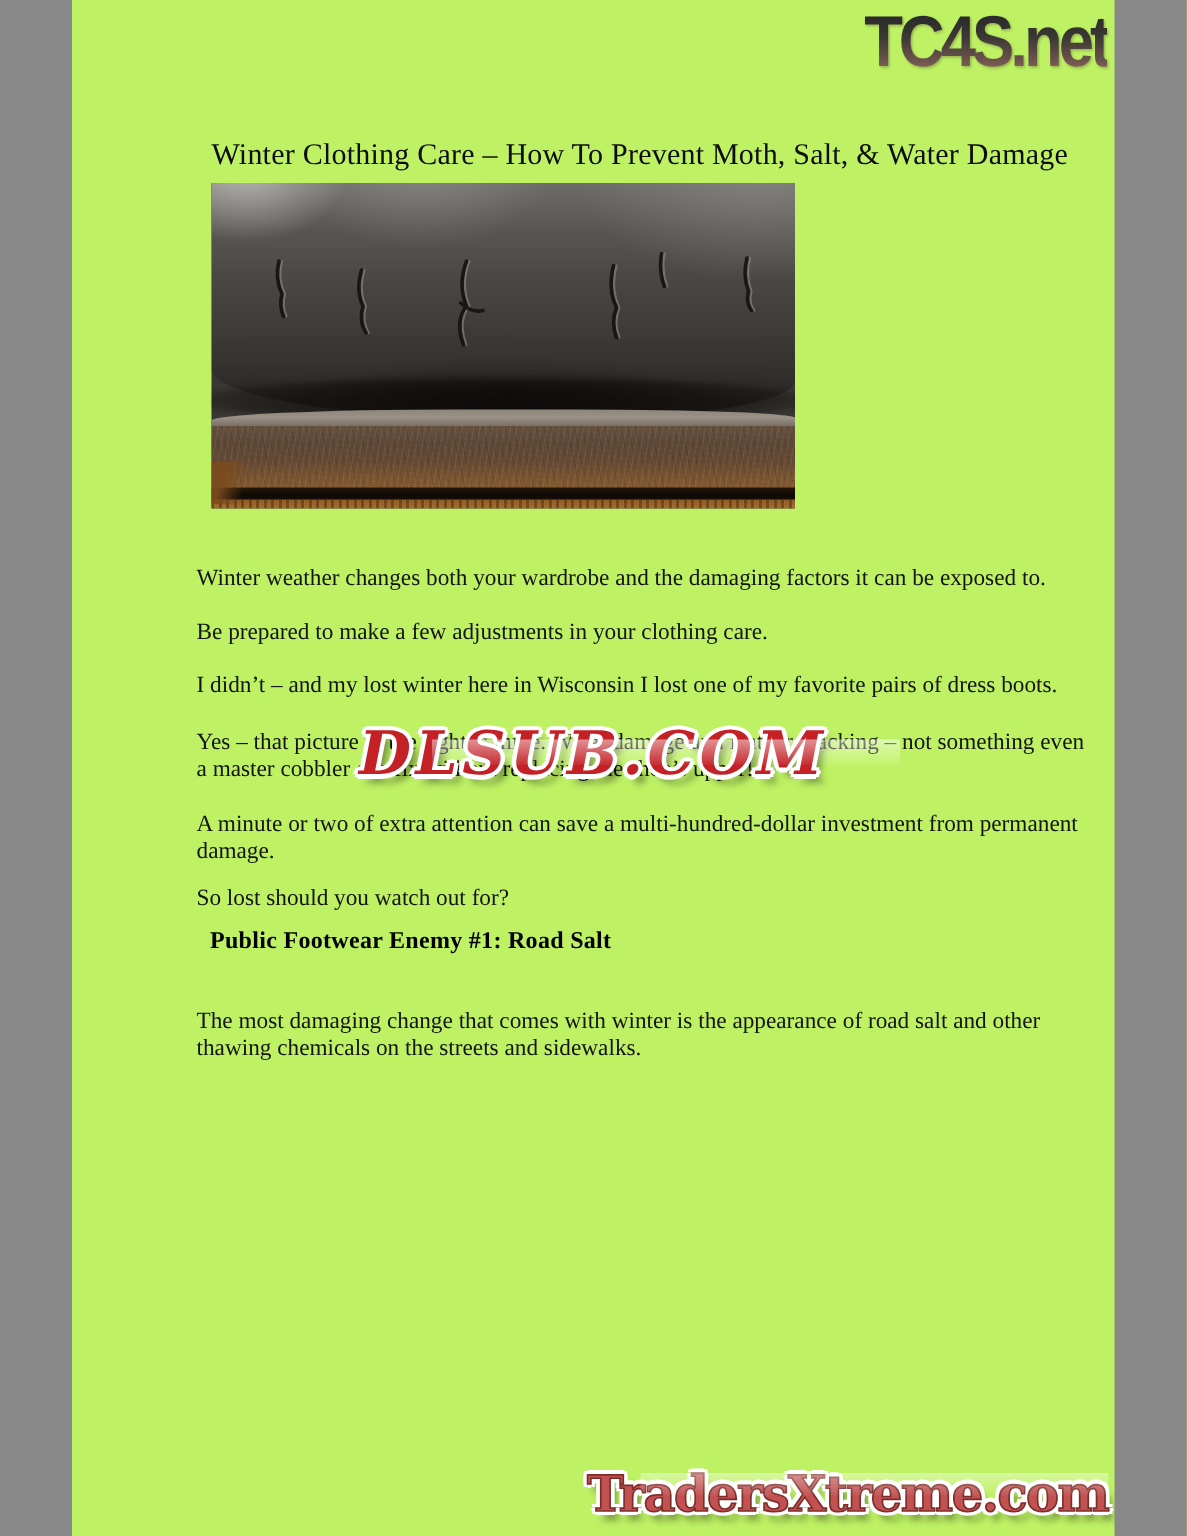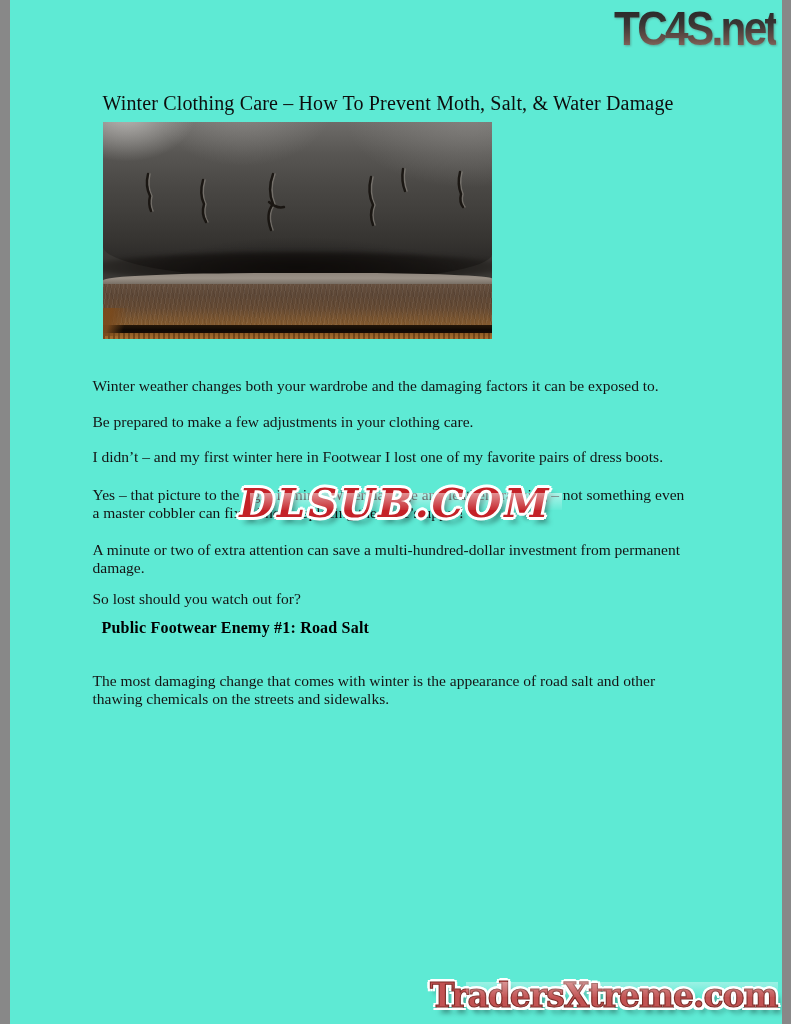--- a/index.html
+++ b/index.html
@@ -1,19 +1,19 @@
 <!DOCTYPE html>
 <html><head>
 <meta charset="utf-8">
 <style>
   html,body { margin:0; padding:0; background:#888; }
   .page {
-    position:relative; width:748px; height:1024px; margin:0 auto;
-    background:#5eead4; overflow:hidden;
-    font-family:"Liberation Serif", serif; color:#151515;padding-left:24px;
+    position:relative; width:695px; height:1024px; margin:0 auto;
+    background:#bef264; overflow:hidden;
+    font-family:"Liberation Serif", serif; color:#151515;
   }
 
   
   .tc4s-logo {
     position:absolute; top:1px; right:5px;
     font-family:"Liberation Sans", sans-serif; font-weight:bold;
     font-size:48px; letter-spacing:-3px;
     transform:scaleX(.88); transform-origin:100% 0;
     background:linear-gradient(180deg,#262626 8%,#393634 42%,#6d544c 72%,#9c7e73 96%);
     -webkit-background-clip:text; background-clip:text;
@@ -155,21 +155,21 @@
     <div class="crease"></div>
     <div class="welt"></div>
     <div class="sole"></div>
     <div class="under-shadow"></div>
     <div class="floor"></div>
     <div class="floor-corner"></div>
   </div>
 
   <p class="para p1">Winter weather changes both your wardrobe and the damaging factors it can be exposed to.</p>
   <p class="para p2">Be prepared to make a few adjustments in your clothing care.</p>
-  <p class="para p3">I didn’t – and my first winter here in Footwear I lost one of my favorite pairs of dress boots.</p>
+  <p class="para p3">I didn’t – and my lost winter here in Wisconsin I lost one of my favorite pairs of dress boots.</p>
   <p class="para p4">Yes – that picture to the right is mine.  Water damage and leather cracking – not something even
 a master cobbler can fix without replacing the shoe’s upper!</p>
   <p class="para p5">A minute or two of extra attention can save a multi-hundred-dollar investment from permanent
 damage.</p>
   <p class="para p6">So lost should you watch out for?</p>
 
   <div class="watermark">DLSUB.COM</div>
   <div class="watermark-gloss"></div>
 
   <h1 class="section-heading">Public Footwear Enemy #1: Road Salt</h1>

